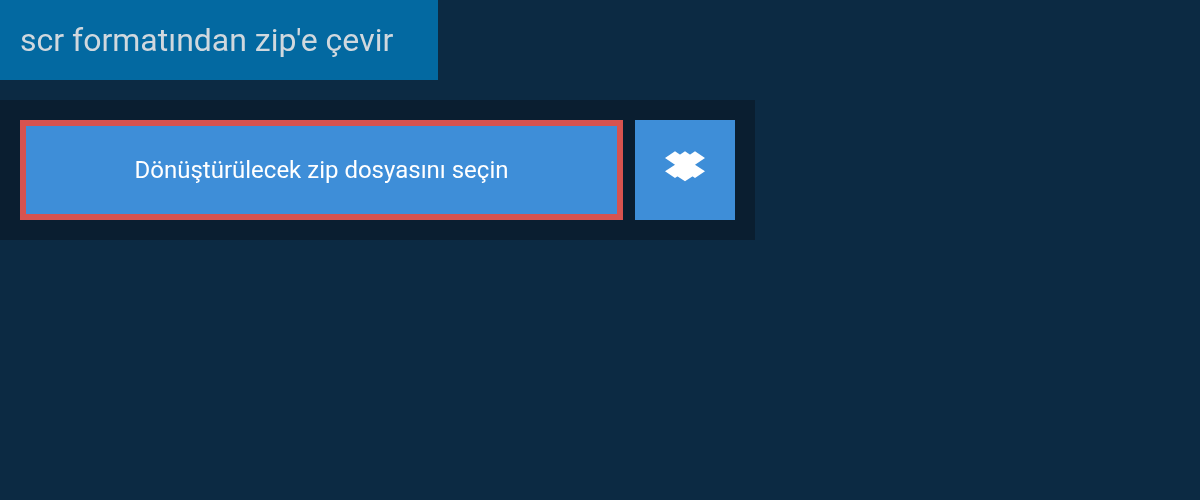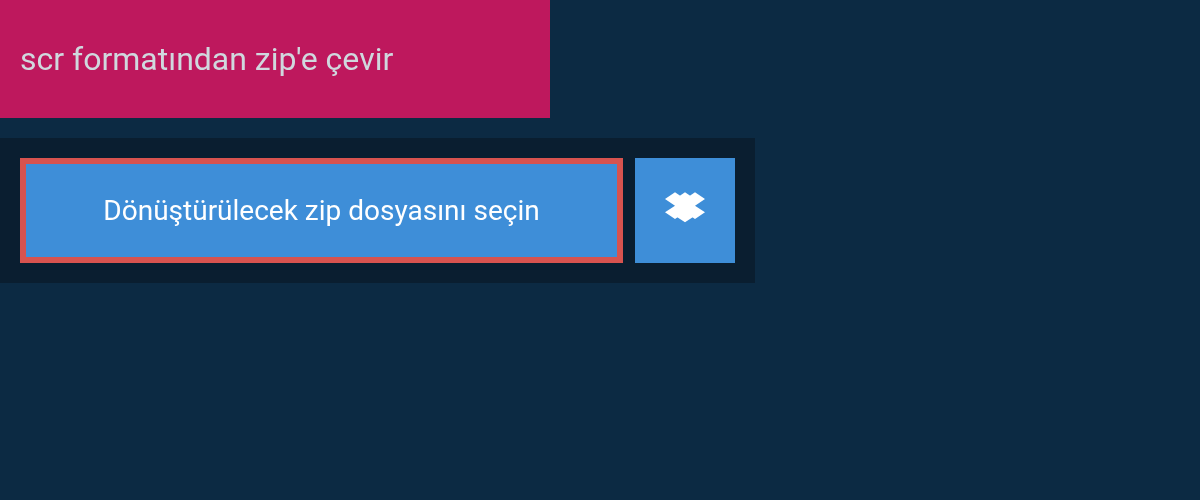--- a/index.html
+++ b/index.html
@@ -8,44 +8,44 @@
       box-sizing: border-box;
     }
     body {
       width: 1200px;
       height: 500px;
       background: #0c2a43;
       font-family: -apple-system, BlinkMacSystemFont, "Segoe UI", Roboto, Helvetica, Arial, sans-serif;
       overflow: hidden;
     }
     .header-bar {
-      background: #be185d;
-      padding: 40px 20px;
-      width: 550px;
+      background: #0369a1;
+      padding: 21px 20px;
+      width: 438px;
     }
     .header-title {
       color: #d0d8de;
       font-size: 32px;
       font-weight: 400;
     }
     .upload-section {
       background: #0a1e30;
       padding: 20px;
       margin-top: 20px;
       width: 755px;
       display: flex;
       gap: 12px;
       align-items: stretch;
     }
     .file-select-button {
       flex: 1;
       background: #3e8ed8;
       border: 6px solid #d7534f;
       color: #ffffff;
-      font-size: 28px;
+      font-size: 24px;
       font-weight: 400;
       padding: 30px 20px;
       text-align: center;
       cursor: pointer;
       display: flex;
       align-items: flex-start;
       justify-content: center;
     }
     .dropbox-button {
       width: 100px;

